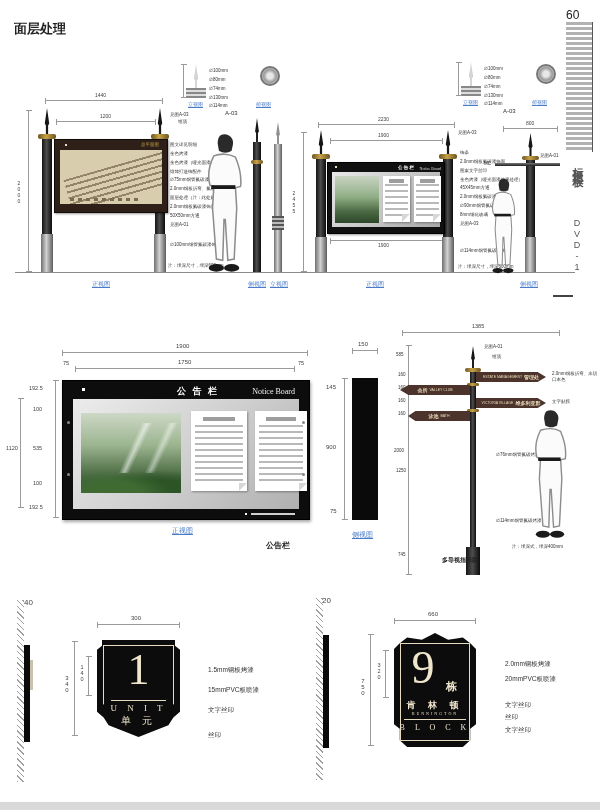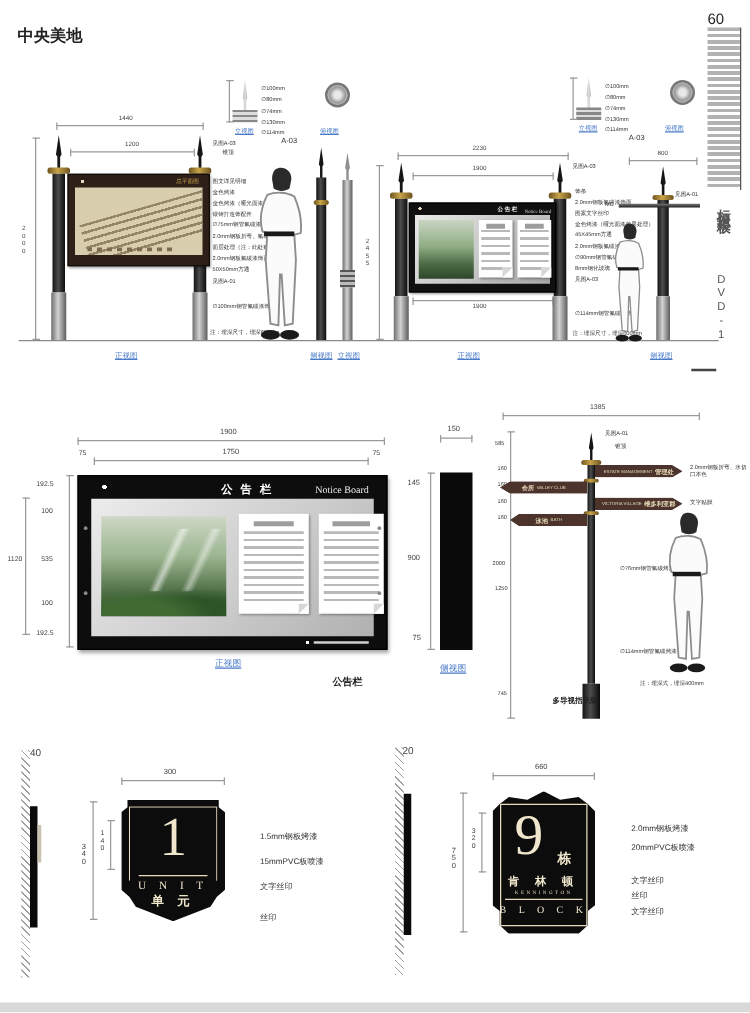--- a/index.html
+++ b/index.html
@@ -37,21 +37,21 @@
   .serif{font-family:"Liberation Serif",serif;}
   .vtext{writing-mode:vertical-rl;text-orientation:upright;}
   .circle-detail{position:absolute;border-radius:50%;border:2px solid #777;
      background:radial-gradient(circle,#e8e8e8 25%,#9a9a9a 55%,#cfcfcf 80%);}
 </style>
 </head>
 <body>
 
 <div class="page">
 
-  <div class="abs" style="left:14px;top:20px;font-size:13px;font-weight:bold;">中央美地</div>
+  <div class="abs" style="left:14px;top:20px;font-size:13px;font-weight:bold;">面层处理</div>
   <div class="abs" style="left:566px;top:8px;font-size:12px;">60</div>
   <div class="abs" style="left:566px;top:22px;width:26px;height:130px;
        background:repeating-linear-gradient(180deg,#b2b2b2 0 3px,#fff 3px 5px);border-right:1px solid #555;"></div>
   <div class="abs vtext" style="left:570px;top:158px;font-size:11px;font-weight:bold;letter-spacing:3px;color:#555;">标识模板</div>
   <div class="abs vtext" style="left:572px;top:218px;font-size:9px;color:#555;letter-spacing:1px;">DVD-1</div>
   <div class="abs" style="left:553px;top:295px;width:20px;height:2px;background:#444;"></div>
 
   <div class="groundline" style="left:15px;top:272px;width:560px;"></div>
 
   <div class="dimline" style="left:45px;top:100px;width:118px;"></div>
@@ -342,21 +342,21 @@
   <div class="vdimline" style="left:88px;top:656px;height:40px;"></div>
   <div class="abs dim vtext" style="left:79px;top:664px;font-size:5.5px;">140</div>
 
   <div class="abs" style="left:97px;top:640px;width:83px;height:97px;background:#0c0c0c;
        clip-path:polygon(6% 0,94% 0,94% 6%,100% 10%,100% 74%,92% 80%,86% 88%,50% 100%,14% 88%,8% 80%,0 74%,0 10%,6% 6%);">
     <div class="plaque-border" style="left:6px;top:5px;right:6px;bottom:10px;
          clip-path:polygon(0 0,100% 0,100% 72%,88% 80%,50% 96%,12% 80%,0 72%);border:1px solid #e7dcc0;"></div>
     <div class="abs serif" style="left:0;right:0;top:8px;text-align:center;font-size:44px;color:#efe6cc;line-height:1;">1</div>
     <div class="abs" style="left:14px;right:14px;top:60px;height:1px;background:#e7dcc0;"></div>
     <div class="abs serif" style="left:0;right:0;top:63px;text-align:center;font-size:9px;letter-spacing:4px;color:#efe6cc;">U N I T</div>
-    <div class="abs" style="left:0;right:0;top:74px;text-align:center;font-size:10px;font-weight:bold;letter-spacing:4px;color:#efe6cc;">单 元</div>
+    <div class="abs" style="left:0;right:0;top:74px;text-align:center;font-size:10px;font-weight:normal;letter-spacing:4px;color:#efe6cc;">单 元</div>
   </div>
 
   <div class="abs t5 notecol" style="left:208px;top:666px;font-size:6.5px;">
     <div style="margin-bottom:11px;">1.5mm钢板烤漆</div>
     <div style="margin-bottom:11px;">15mmPVC板喷漆</div>
     <div style="margin-bottom:17px;">文字丝印</div>
     <div>丝印</div>
   </div>
 
   <div class="abs dim" style="left:322px;top:596px;font-size:8px;">20</div>

